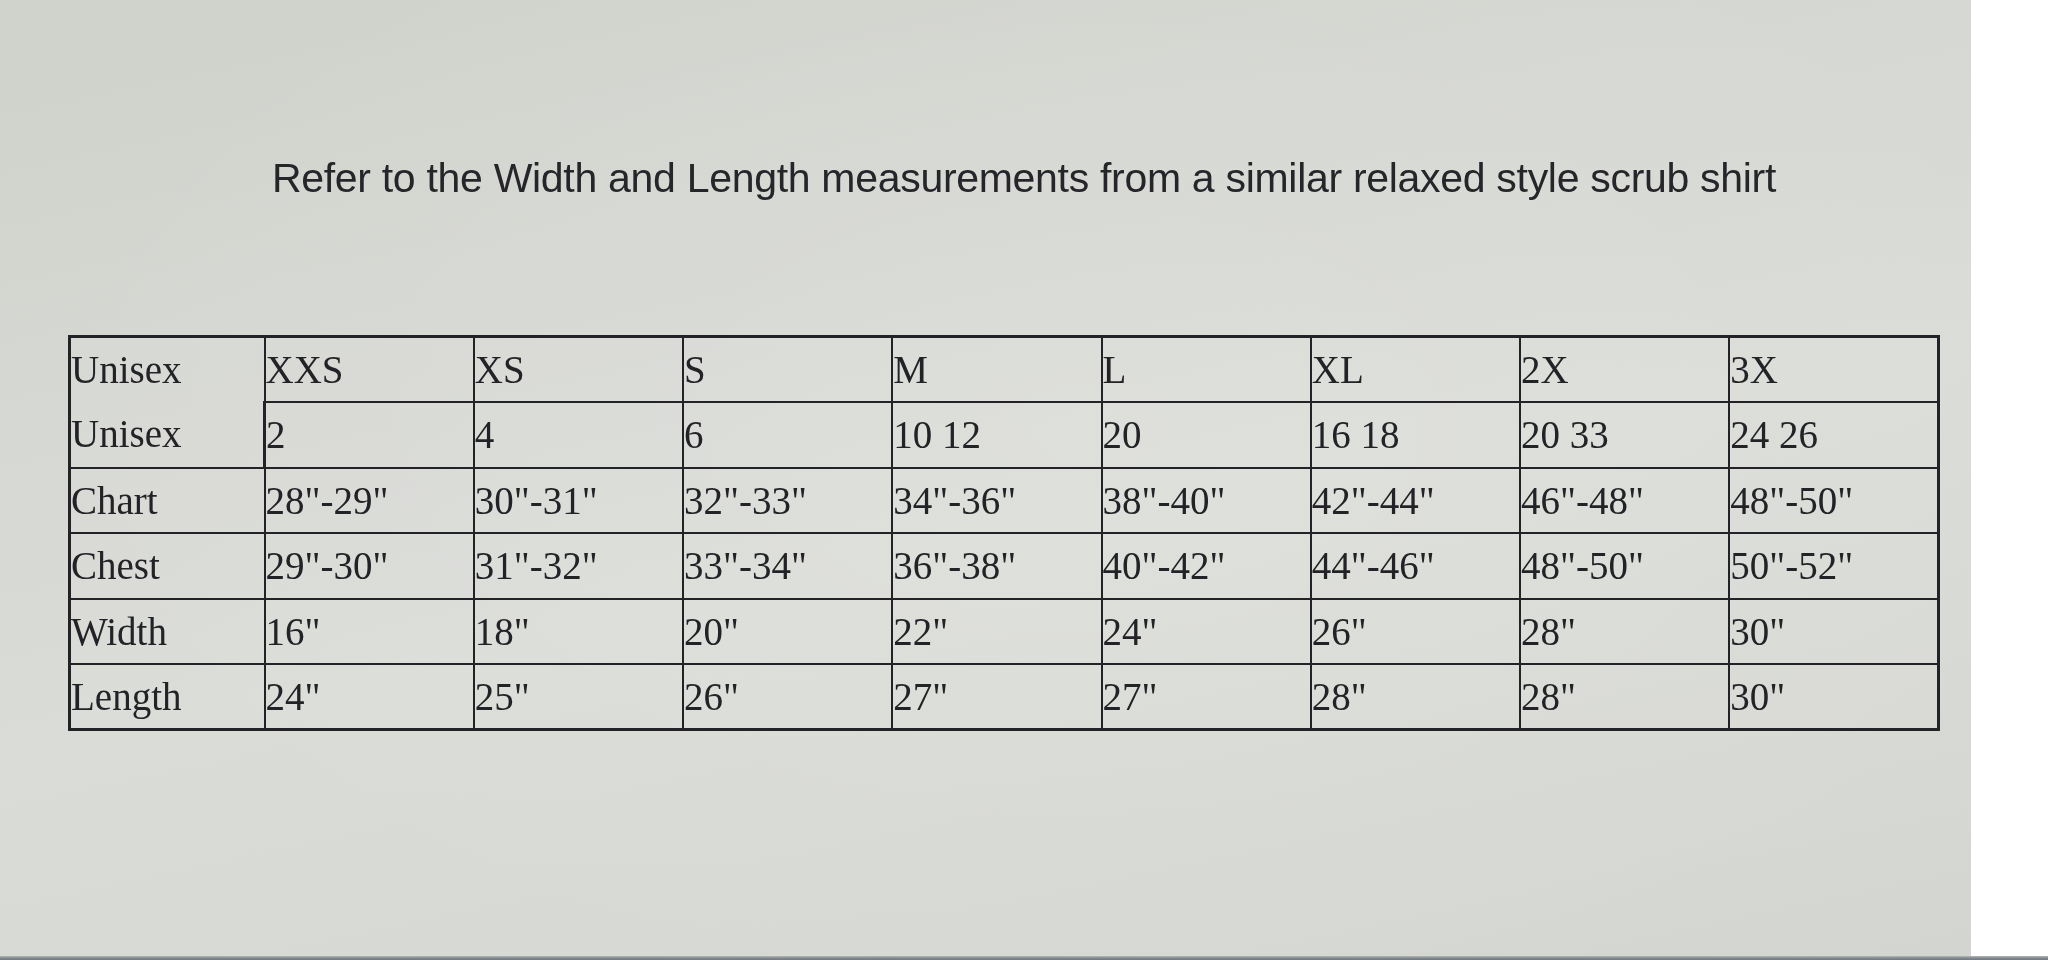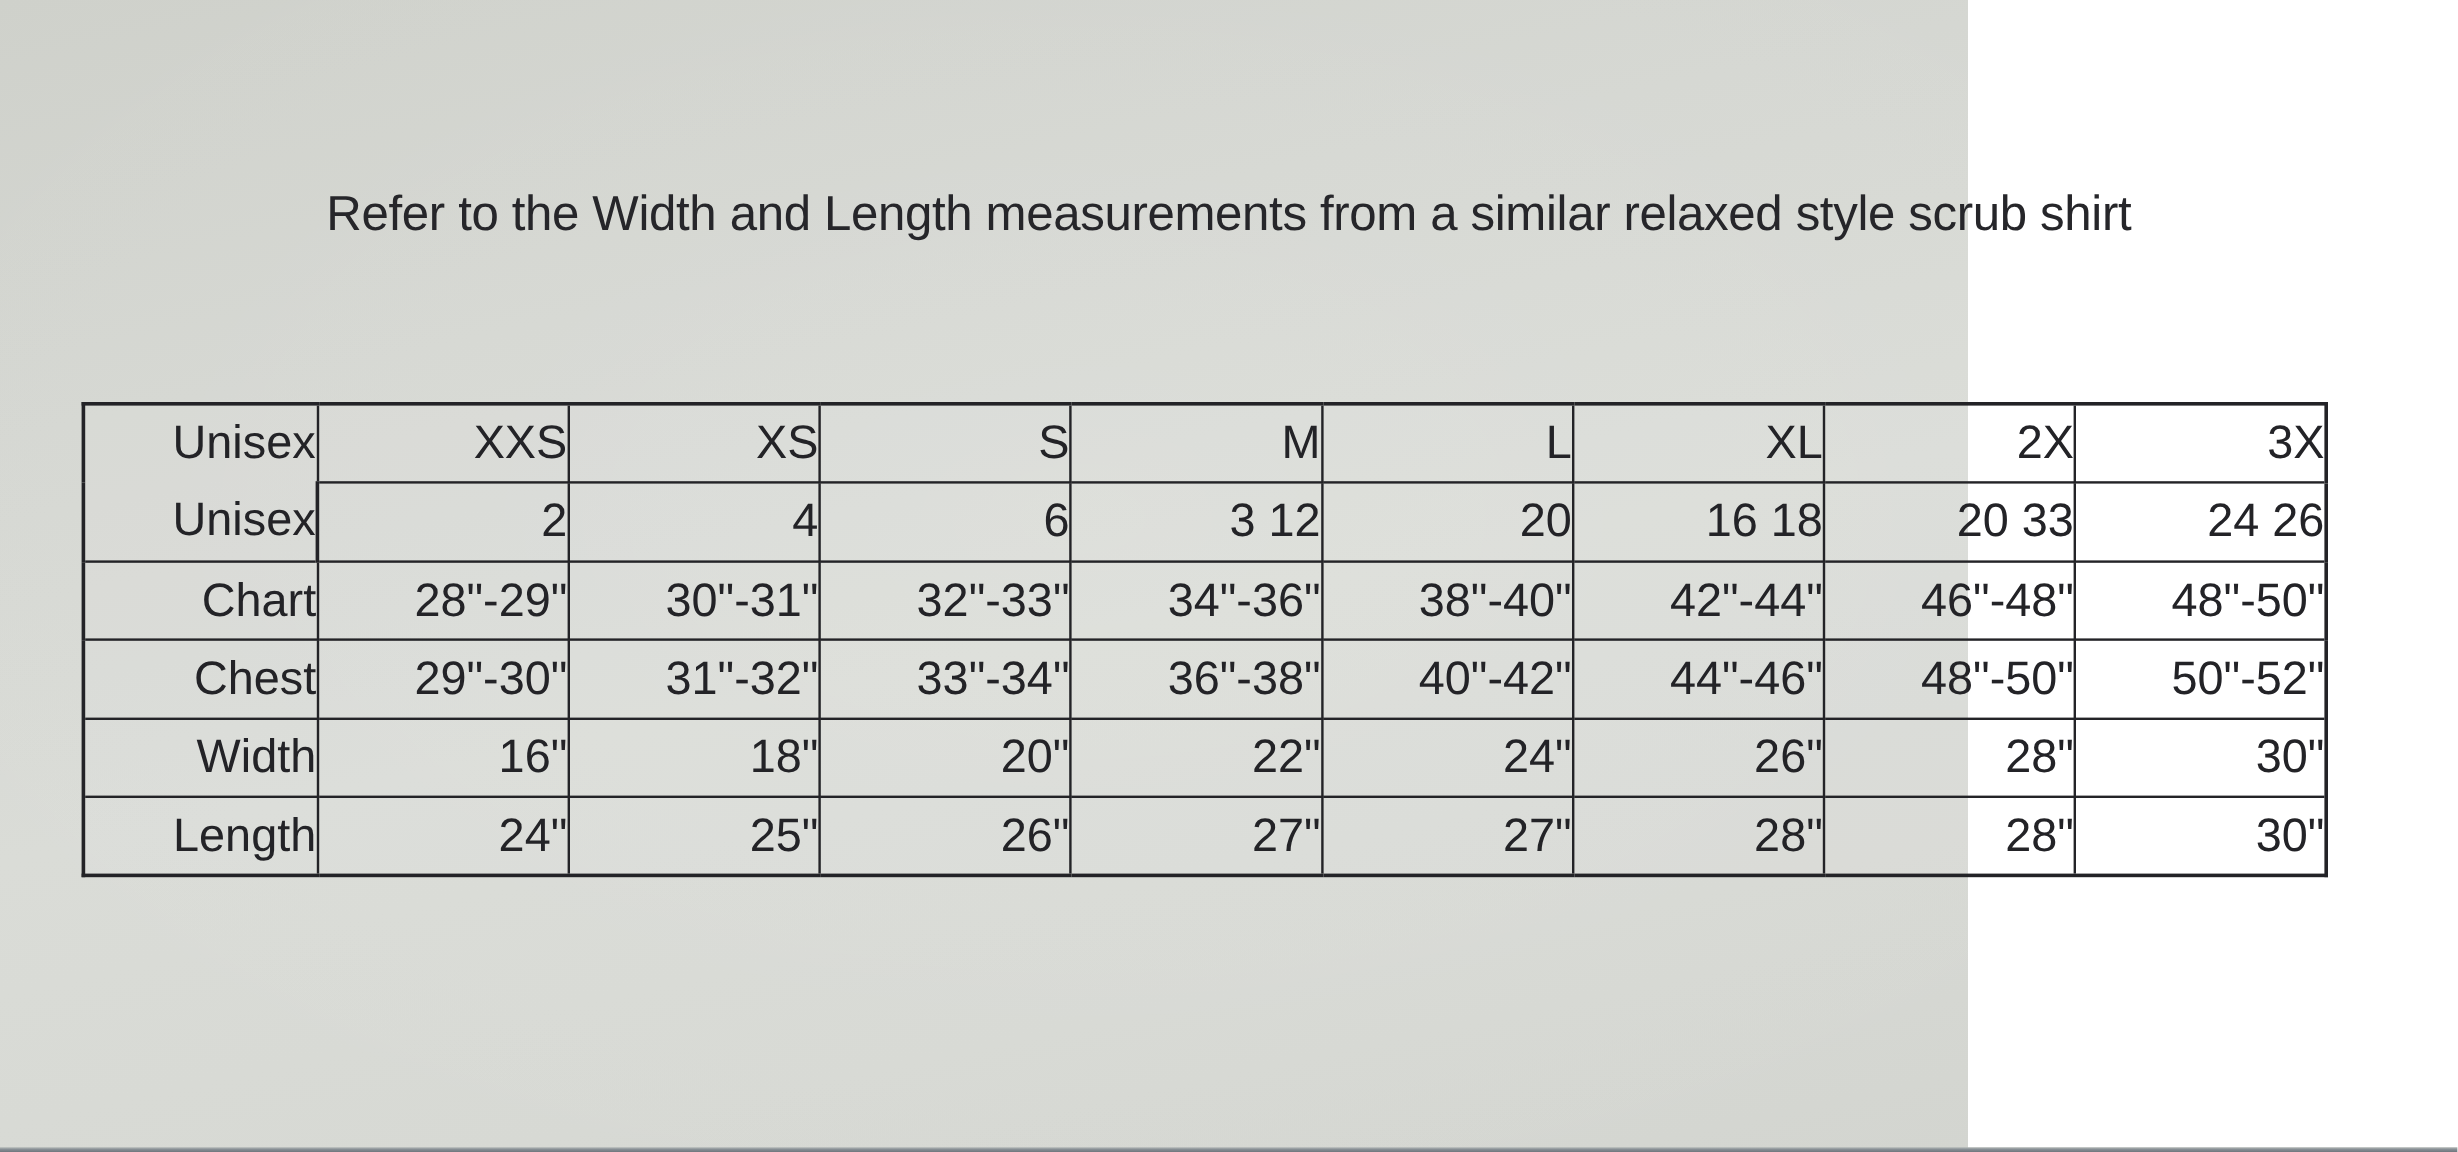--- a/index.html
+++ b/index.html
@@ -6,21 +6,21 @@
 
   html, body {
     width: 2048px;
     height: 960px;
     overflow: hidden;
     font-family: "Liberation Sans", sans-serif;
   }
 
   .page {
     position: relative;
-    width: 1640px;
+    width: 1971px;
     height: 960px;
     background:
       radial-gradient(ellipse 1600px 900px at 55% 45%, rgba(255,255,255,0.10), rgba(0,0,0,0) 70%),
       linear-gradient(168deg, #cfd1cb 0%, #d5d7d2 28%, #dadcd7 55%, #d7d9d4 80%, #d3d5d0 100%);
   }
 
   .instruction {
     position: absolute;
     top: 146px;
     left: 0;
@@ -39,26 +39,27 @@
     width: 1872px;
     height: 396px;
     border-collapse: collapse;
     table-layout: fixed;
     font-size: 39px;
     color: #232327;
   }
 
   .size-chart td {
     border: 2px solid #232327;
-    text-align: right;
+    text-align: left;
     vertical-align: middle;
     height: 65px;
     background: rgba(255,255,255,0.05);
     white-space: nowrap;
     overflow: hidden;
+    font-family: Liberation Serif, serif;
   }
 
   .size-chart { border: 3px solid #1d1d21; }
   .size-chart tr:first-child td { border-top-width: 3px; }
   .size-chart tr:last-child td  { border-bottom-width: 3px; }
   .size-chart td:first-child    { border-left-width: 3px; }
   .size-chart td:last-child     { border-right-width: 3px; }
 
   .col-label   { width: 195px; }
 
@@ -98,21 +99,21 @@
         <td>M</td>
         <td>L</td>
         <td>XL</td>
         <td>2X</td>
         <td>3X</td>
       </tr>
       <tr>
         <td>2</td>
         <td>4</td>
         <td>6</td>
-        <td>3 12</td>
+        <td>10 12</td>
         <td>20</td>
         <td>16 18</td>
         <td>20 33</td>
         <td>24 26</td>
       </tr>
       <tr>
         <td class="col-label">Chart</td>
         <td>28"-29"</td>
         <td>30"-31"</td>
         <td>32"-33"</td>

